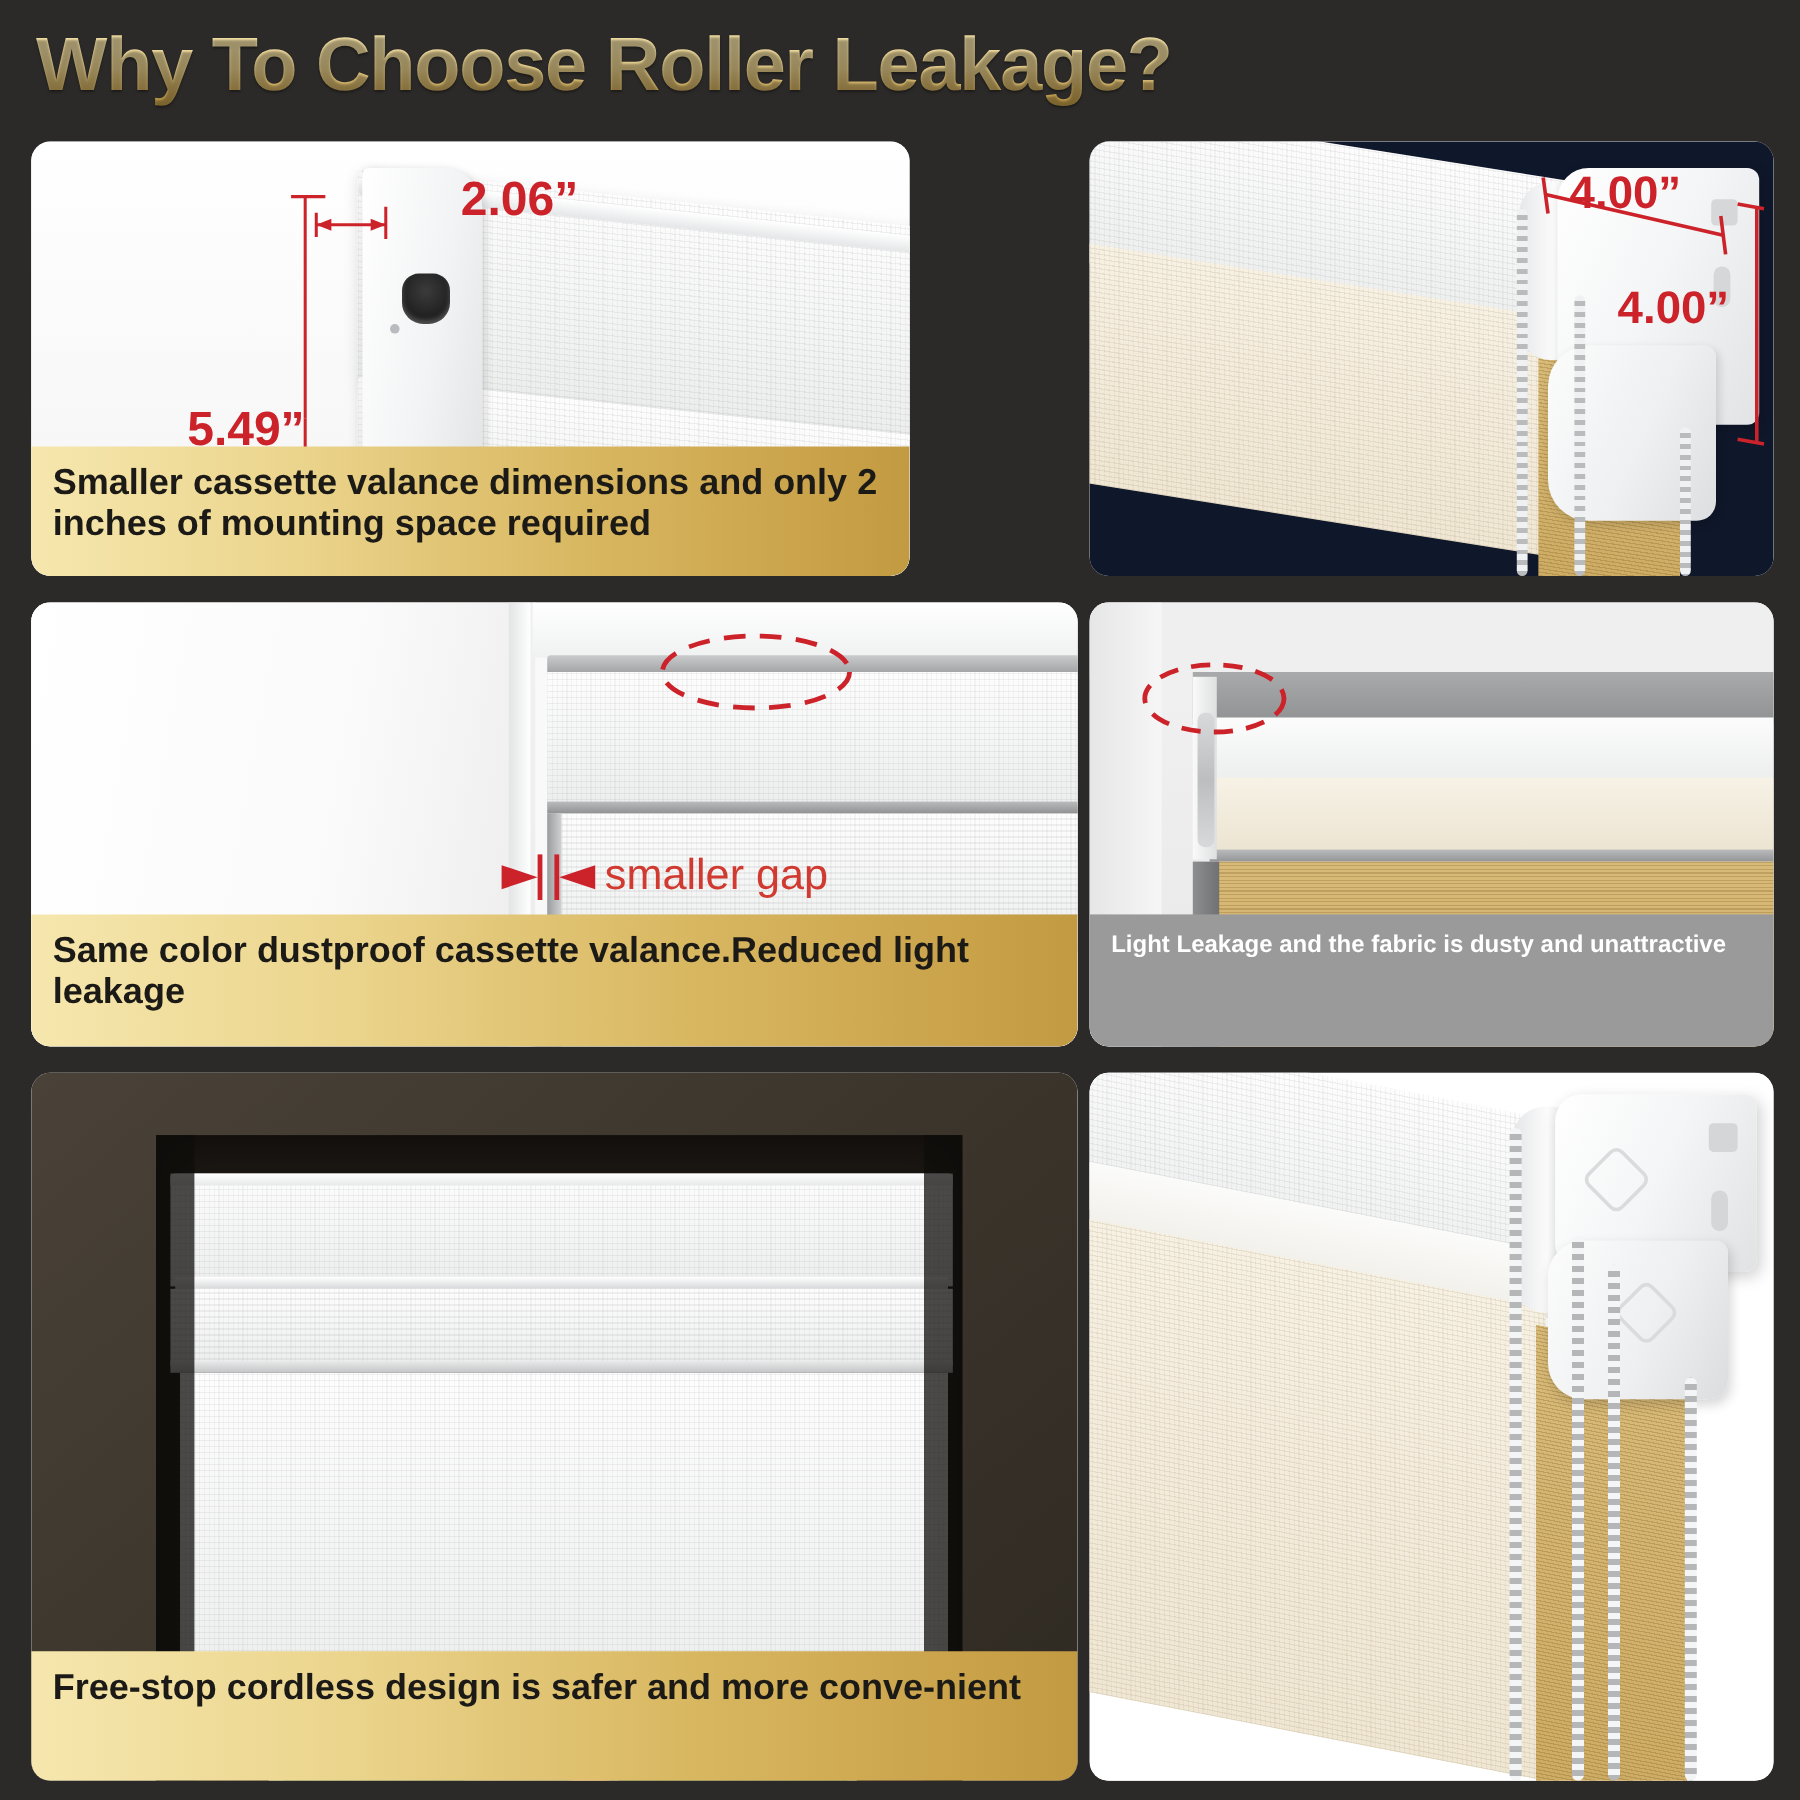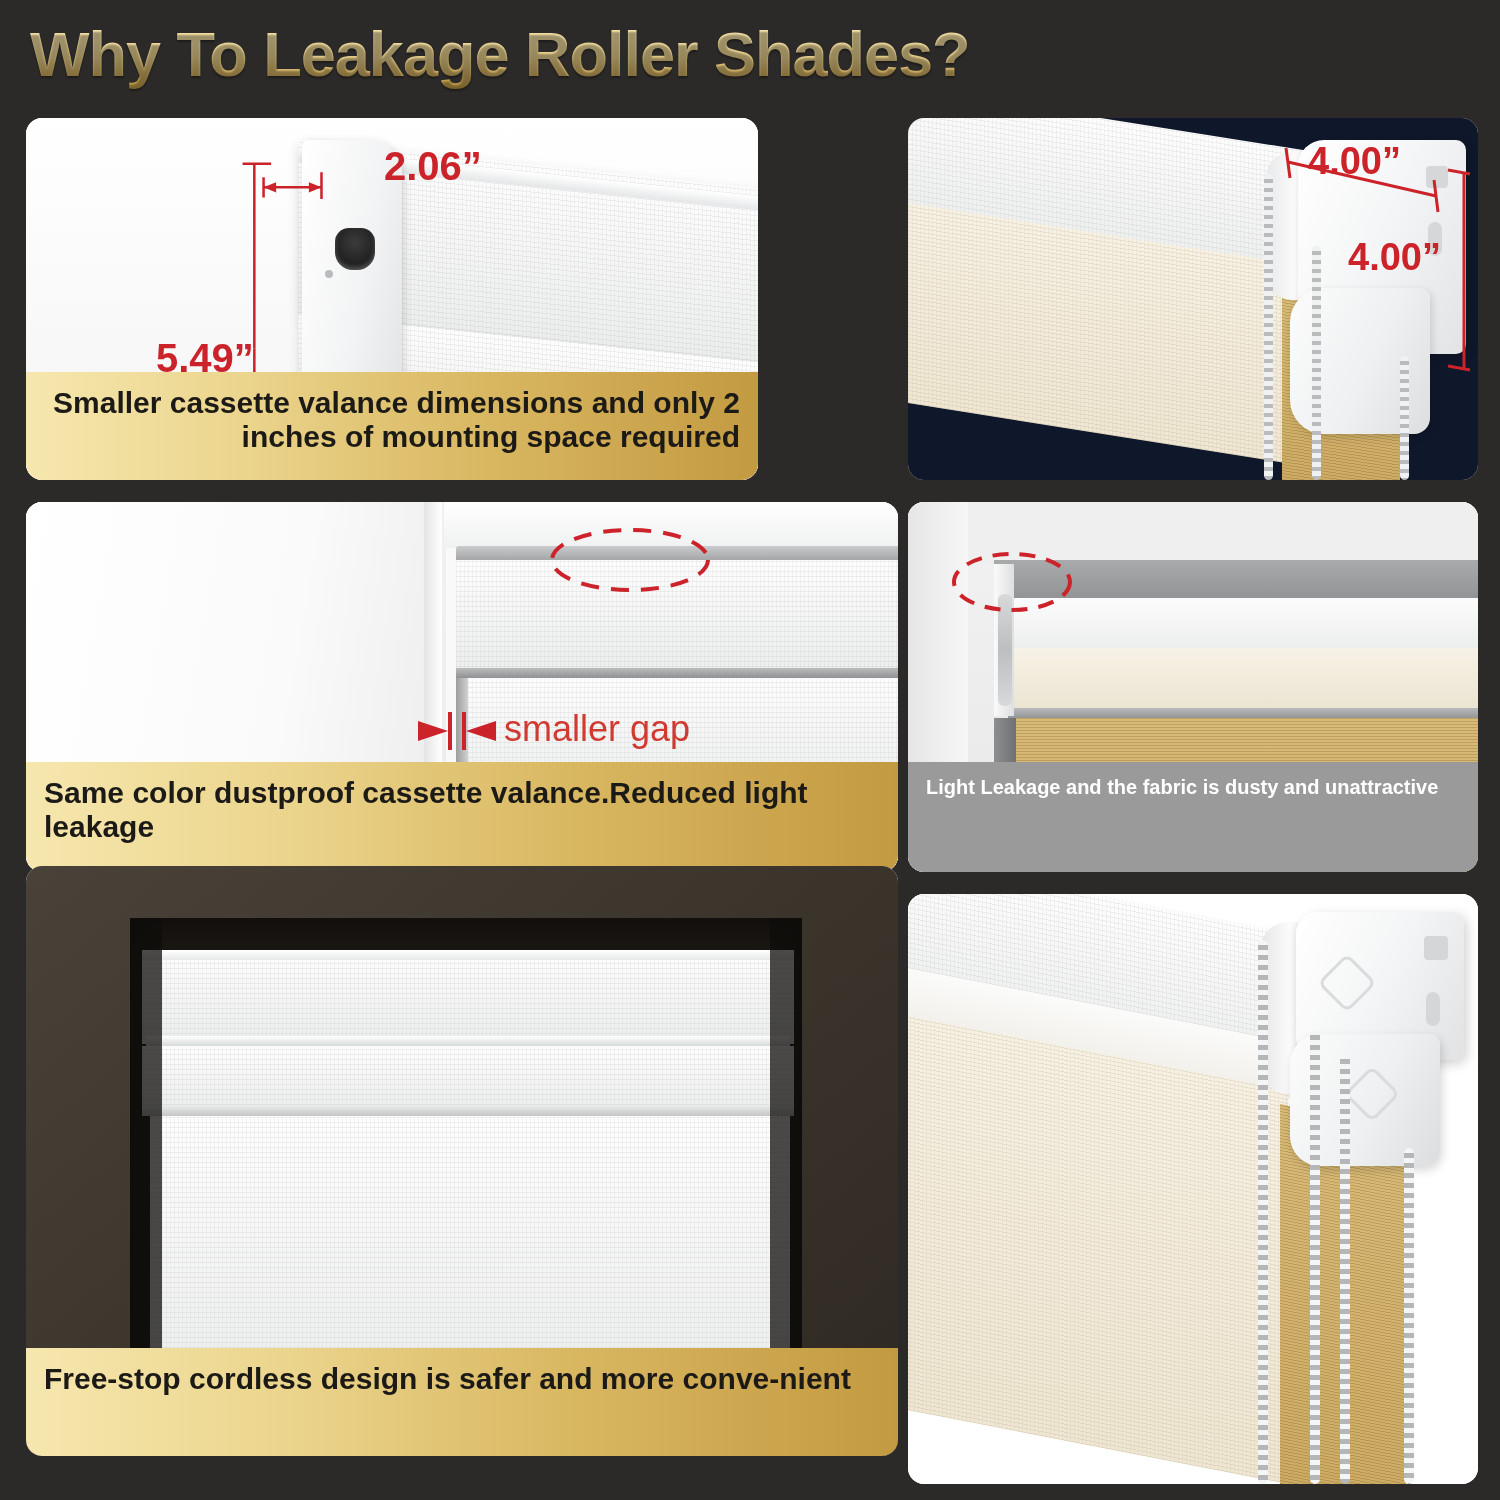--- a/index.html
+++ b/index.html
@@ -18,25 +18,25 @@
     background:linear-gradient(180deg,#f7e8ae 0%,#f2dda0 32%,#e8cf8b 55%,#c9a657 82%,#b8953f 100%);
     -webkit-background-clip:text;background-clip:text;
     color:transparent;-webkit-text-fill-color:transparent;
     text-shadow:0 2px 2px rgba(0,0,0,.35);
     white-space:nowrap;
   }
 
   
   .grid{position:absolute;left:26px;top:118px;width:1452px;height:1366px;}
   .panel{position:absolute;overflow:hidden;border-radius:16px;background:#ffffff;}
-  .p-tl{left:0;   top:0;    width:732px;height:362px;text-align:right;}
+  .p-tl{left:0;   top:0;    width:732px;height:362px;}
   .p-tr{left:882px;top:0;   width:570px;height:362px;}
   .p-ml{left:0;   top:384px;width:872px;height:370px;}
   .p-mr{left:882px;top:384px;width:570px;height:370px;}
-  .p-bl{left:0;   top:748px;width:872px;height:590px;}
+  .p-bl{left:0;   top:776px;width:872px;height:590px;}
   .p-br{left:882px;top:776px;width:570px;height:590px;}
 
   .photo{position:absolute;left:0;top:0;right:0;bottom:0;}
 
   
   .cap{
     position:absolute;left:0;right:0;bottom:0;
     box-sizing:border-box;
     display:flex;align-items:flex-start;
     padding:14px 18px 16px 18px;
@@ -80,21 +80,21 @@
     background:
       repeating-linear-gradient(0deg, rgba(130,100,45,.30) 0 1px, rgba(255,255,255,0) 1px 3px),
       linear-gradient(180deg,#d9bb79,#cdab63);
   }
 </style>
 </head>
 <body>
 
 <div class="page">
 
-  <div class="title">Why To Leakage Roller Shades?</div>
+  <div class="title">Why To Choose Roller Leakage?</div>
 
   <div class="grid">
 
     <div class="panel p-tl">
       <div class="photo" style="background:linear-gradient(180deg,#ffffff,#f4f4f4);">
 
         <div style="position:absolute;left:272px;top:22px;width:620px;height:178px;
              transform:skewY(6deg);transform-origin:left top;border-radius:6px 26px 26px 6px;
              box-shadow:0 4px 12px rgba(0,0,0,.12);" class="tex-white"></div>
         <div style="position:absolute;left:272px;top:30px;width:620px;height:14px;

